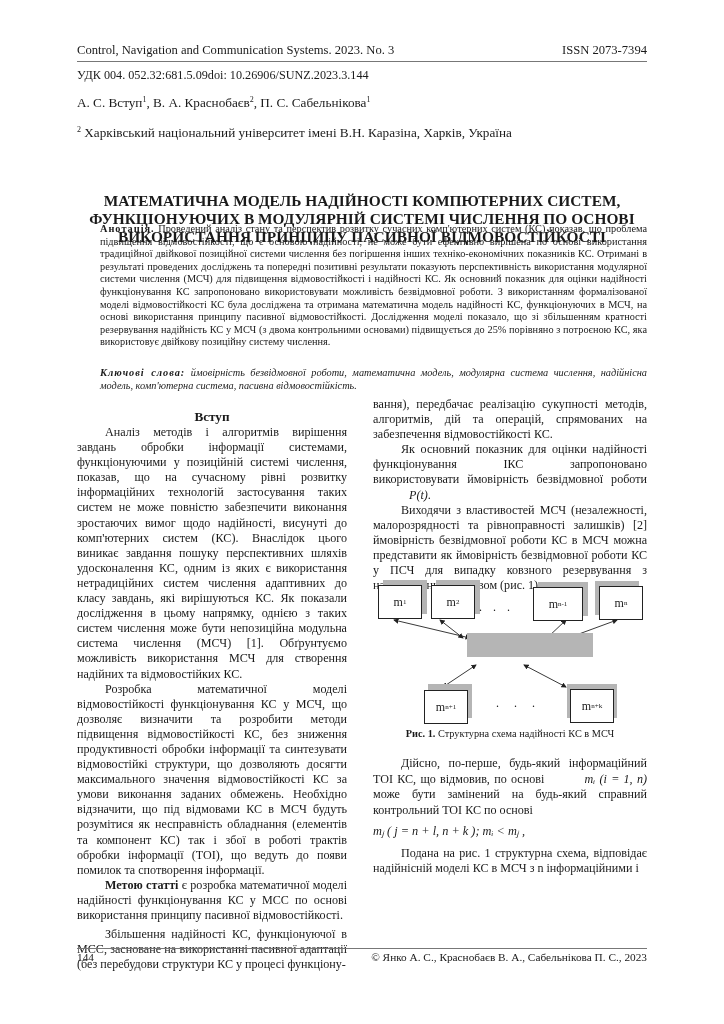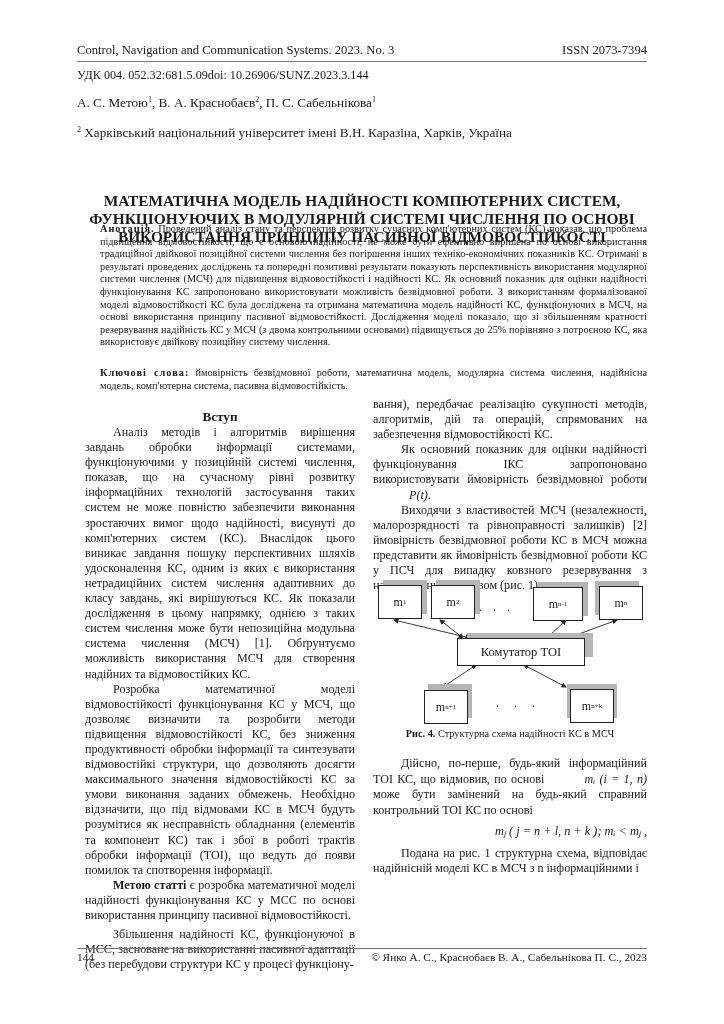--- a/index.html
+++ b/index.html
@@ -10,54 +10,54 @@
   .hdr-rule { left: 77px; top: 61px; width: 570px; height: 1px; background: #777; }
   .udk-row { left: 77px; top: 68px; width: 570px; font-size: 12.2px; display: flex; justify-content: flex-start; }
   .doi { font-weight: normal; }
   .authors { left: 77px; top: 95px; font-size: 13.2px; }
   .authors sup { font-size: 8px; }
   .affil { left: 77px; top: 122px; font-size: 13.2px; line-height: 15px; }
   .affil sup { font-size: 8px; }
   .title { left: 77px; top: 160px; width: 570px; text-align: center; font-weight: bold; font-size: 15.4px; line-height: 18px; margin-top: 32px; }
   .abstract { left: 100px; top: 223px; width: 547px; font-size: 10.3px; line-height: 12.6px; text-align: justify; }
   .lbl { font-weight: bold; letter-spacing: 1px; }
-  .keywords { left: 100px; top: 367px; width: 547px; font-size: 10.3px; line-height: 12.6px; text-align: justify; }
+  .keywords { left: 100px; top: 367px; width: 547px; font-size: 10.3px; line-height: 12.6px; text-align: justify; font-style: italic; }
   .col { font-size: 12.1px; line-height: 15.1px; text-align: justify; }
   .col p { text-indent: 28px; }
   .col .noind { text-indent: 0; }
-  .col-left { left: 77px; top: 409px; width: 270px; margin-left: 8px; }
+  .col-left { left: 77px; top: 409px; width: 270px; }
   .col-right { left: 373px; top: 397px; width: 274px; }
   .h2 { text-align: center; font-weight: bold; font-size: 13.2px; line-height: 16px; text-indent: 0 !important; }
   .bold { font-weight: bold; }
   .it { font-style: italic; margin-left: 36px; }
   .fig { left: 373px; top: 578px; width: 274px; height: 148px; }
   .figbox { position: absolute; background: #fff; border: 1px solid #222; font-size: 12px; display: flex; align-items: center; justify-content: center; }
   .figshadow { position: absolute; background: #b5b5b5; }
   .figbox sub { font-size: 7px; }
   .caption { left: 373px; top: 728px; width: 274px; text-align: center; font-size: 10.3px; }
-  .formula { text-align: right; font-style: italic; font-size: 12.3px; text-indent: 0 !important; margin: 6px 0 6px 0; }
+  .formula { text-align: left; font-style: italic; font-size: 12.3px; text-indent: 0 !important; margin: 6px 0 6px 0; }
   .foot-rule { left: 77px; top: 948px; width: 570px; height: 1px; background: #777; }
   .foot { left: 77px; top: 951px; width: 570px; font-size: 11.3px; display: flex; justify-content: space-between; }
 </style>
 </head>
 <body>
 
 <div class="abs hdr">
   <span>Control, Navigation and Communication Systems. 2023. No. 3</span>
   <span>ISSN 2073-7394</span>
 </div>
 <div class="abs hdr-rule"></div>
 
 <div class="abs udk-row">
   <span>УДК 004. 052.32:681.5.09</span>
   <span class="doi">doi: 10.26906/SUNZ.2023.3.144</span>
 </div>
 
 <div class="abs authors">
-  <span>А. С. Метою</span><sup>1</sup>, 
+  <span>А. С. Вступ</span><sup>1</sup>, 
   <span>В. А. Краснобаєв</span><sup>2</sup>, 
   <span>П. С. Сабельнікова</span><sup>1</sup>
 </div>
 
 <div class="abs affil">
   <div><sup>2</sup><span> Харківський національний університет імені В.Н. Каразіна, Харків, Україна</span></div>
 </div>
 
 <div class="abs title">
   <div>МАТЕМАТИЧНА МОДЕЛЬ НАДІЙНОСТІ КОМПЮТЕРНИХ СИСТЕМ,</div>
@@ -124,39 +124,38 @@
       <sub>n-1</sub>
     </div>
 
   <div class="figshadow" style="left:222px;top:3px;width:44px;height:34px"></div>
   <div class="figbox" style="left:226px;top:8px;width:44px;height:34px">
       <span>m</span>
       <sub>n</sub>
     </div>
 
   <div class="figshadow" style="left:94px;top:55px;width:126px;height:24px"></div>
-  <div class="figbox" style="left:84px;top:60px;width:128px;height:28px;font-size:12.5px">Комутатор ТОІ</div>
 
   <div class="figshadow" style="left:55px;top:106px;width:44px;height:34px"></div>
   <div class="figbox" style="left:51px;top:112px;width:44px;height:34px">
       <span>m</span>
       <sub>n+1</sub>
     </div>
 
   <div style="position:absolute;left:123px;top:118px;font-size:12px;letter-spacing:6px">. . .</div>
 
   <div class="figshadow" style="left:194px;top:106px;width:50px;height:34px"></div>
   <div class="figbox" style="left:197px;top:111px;width:44px;height:34px">
       <span>m</span>
       <sub>n+k</sub>
     </div>
 </div>
 
 <div class="abs caption">
-  <span class="bold">Рис. 4.</span><span> Структурна схема надійності КС в МСЧ</span>
+  <span class="bold">Рис. 1.</span><span> Структурна схема надійності КС в МСЧ</span>
 </div>
 
 <div class="abs col" style="left:373px;top:756px;width:274px;line-height:15.6px">
   <p><span>Дійсно, по-перше, будь-який інформаційний ТОІ КС, що відмовив, по основі </span><span class="it">mᵢ (i = 1, n)</span><span> може бути замінений на будь-який справний контрольний ТОІ КС по основі</span></p>
   <p class="formula">mⱼ ( j = n + l, n + k );  mᵢ &lt; mⱼ ,</p>
   <p style="line-height:15px">Подана на рис. 1 структурна схема, відповідає надійнісній моделі КС в МСЧ з n інформаційними і</p>
 </div>
 
 <div class="abs foot-rule"></div>
 <div class="abs foot">

